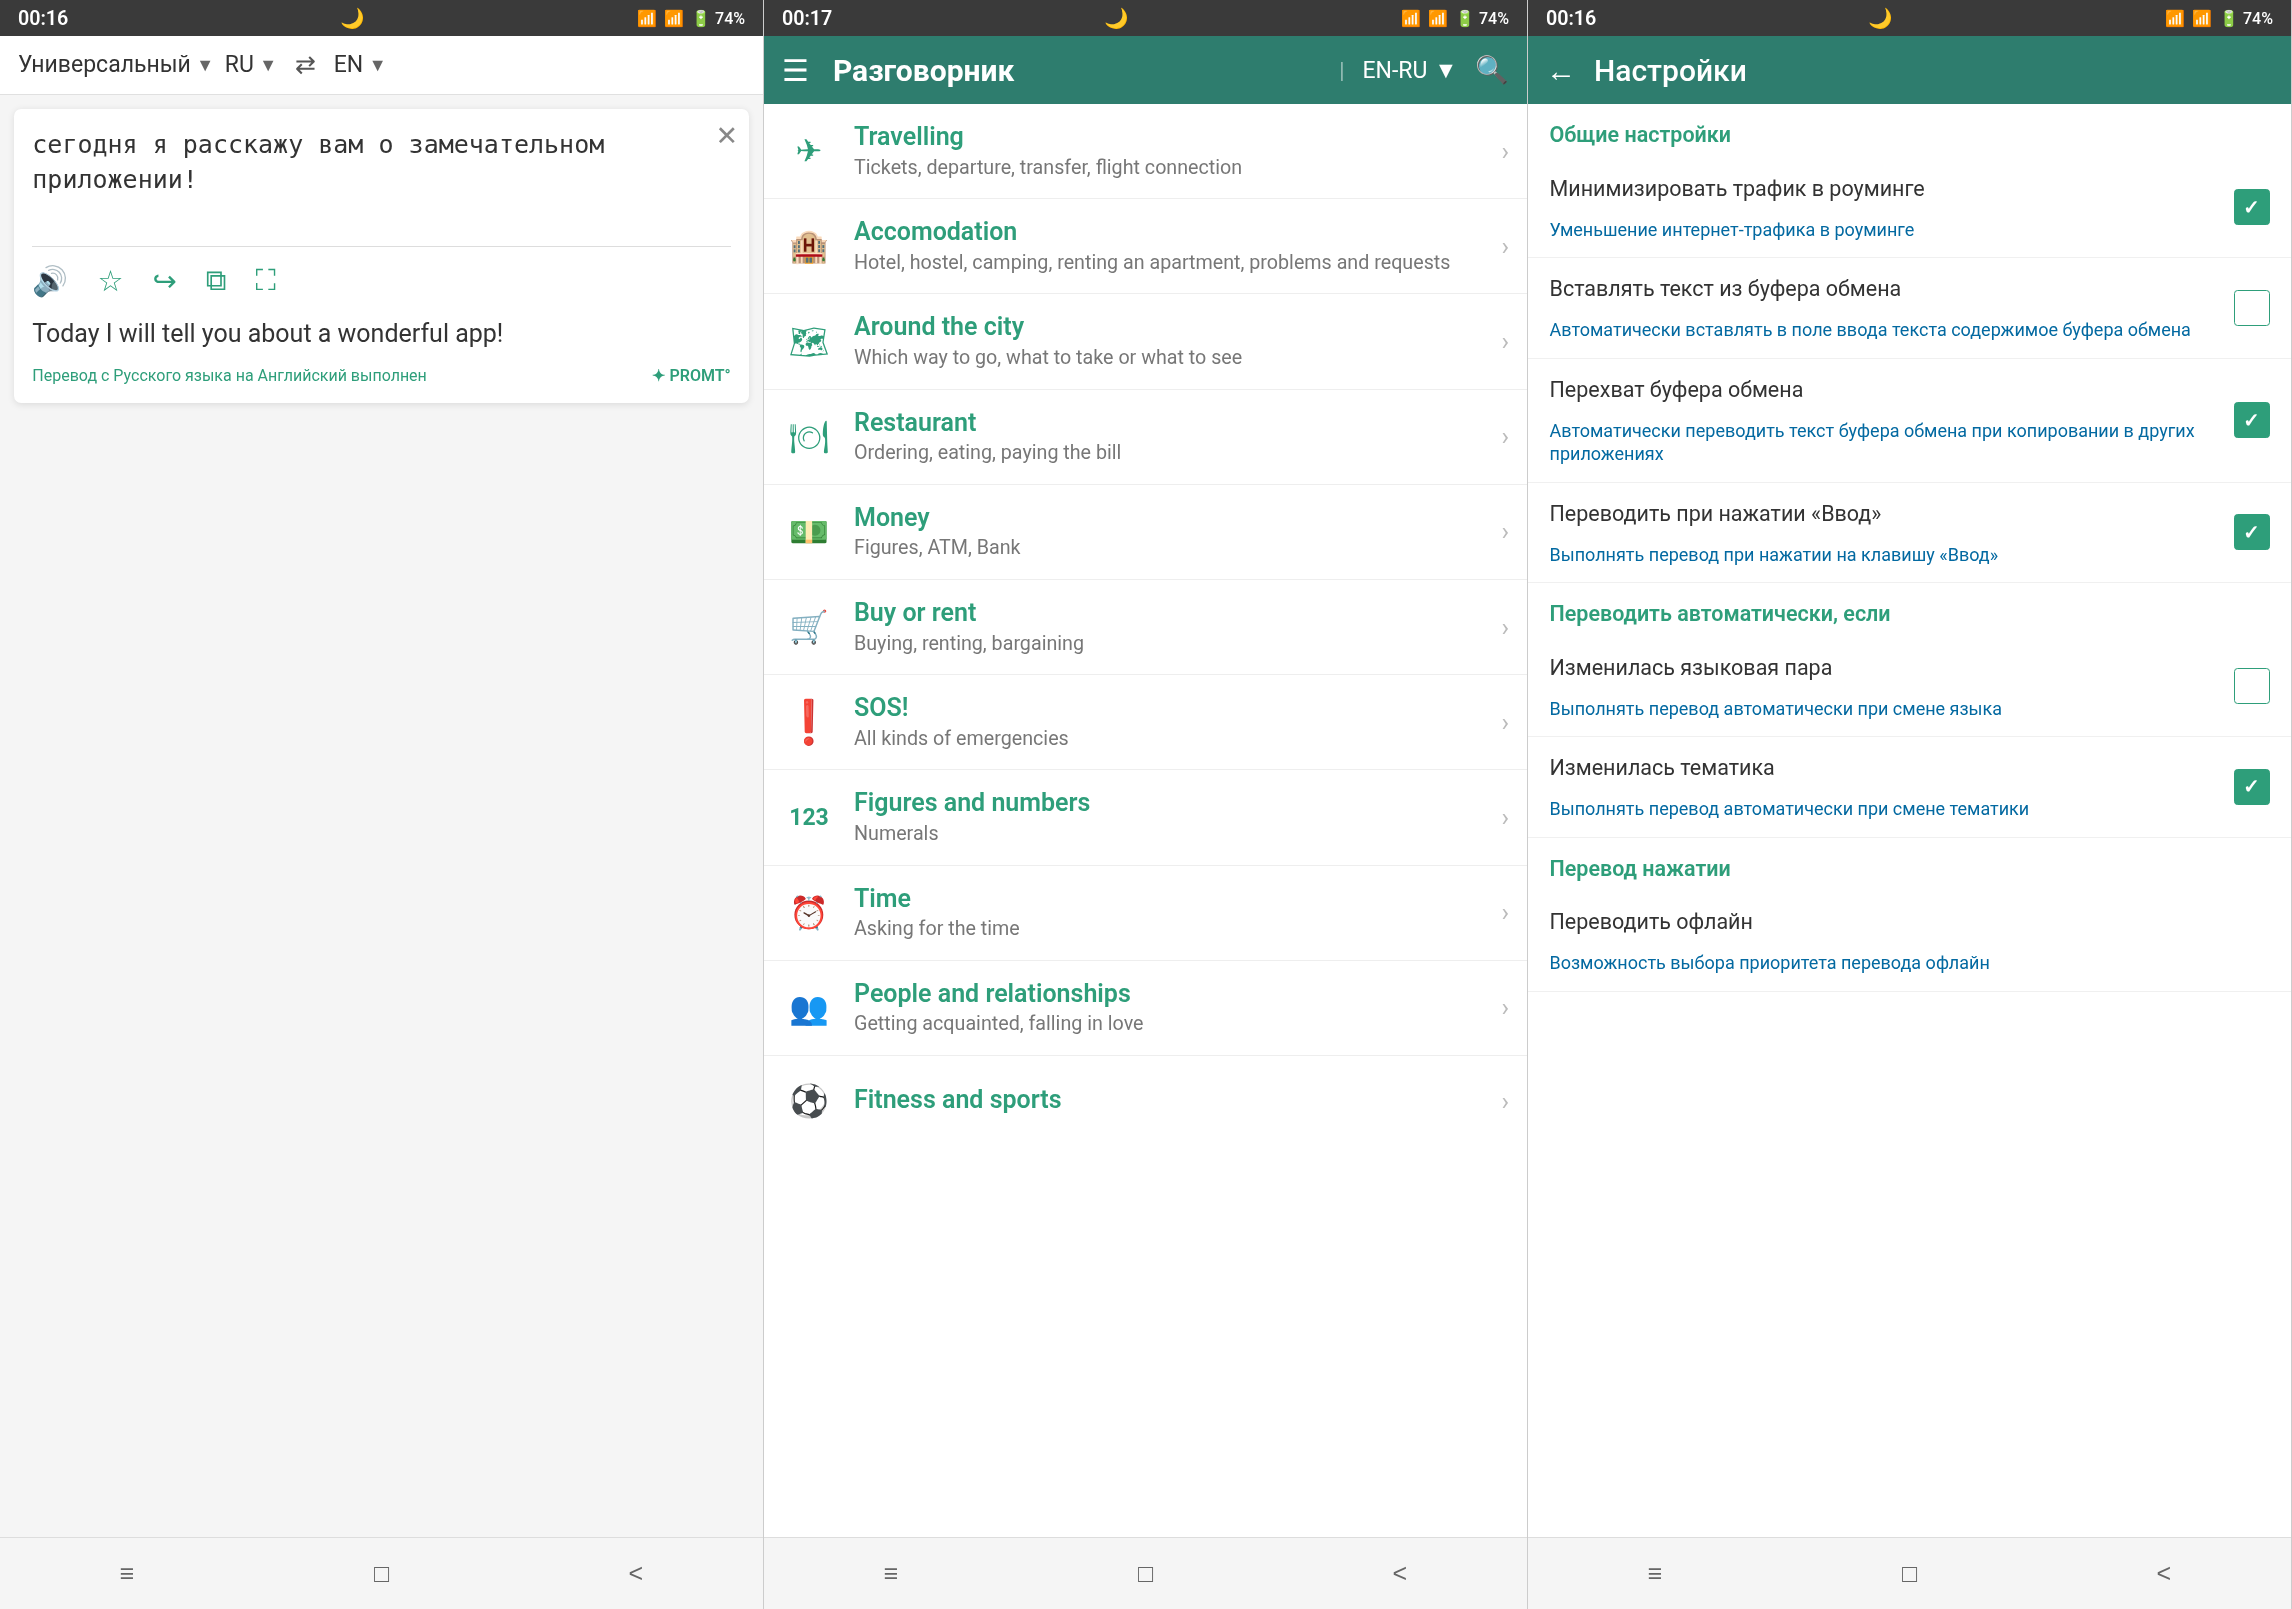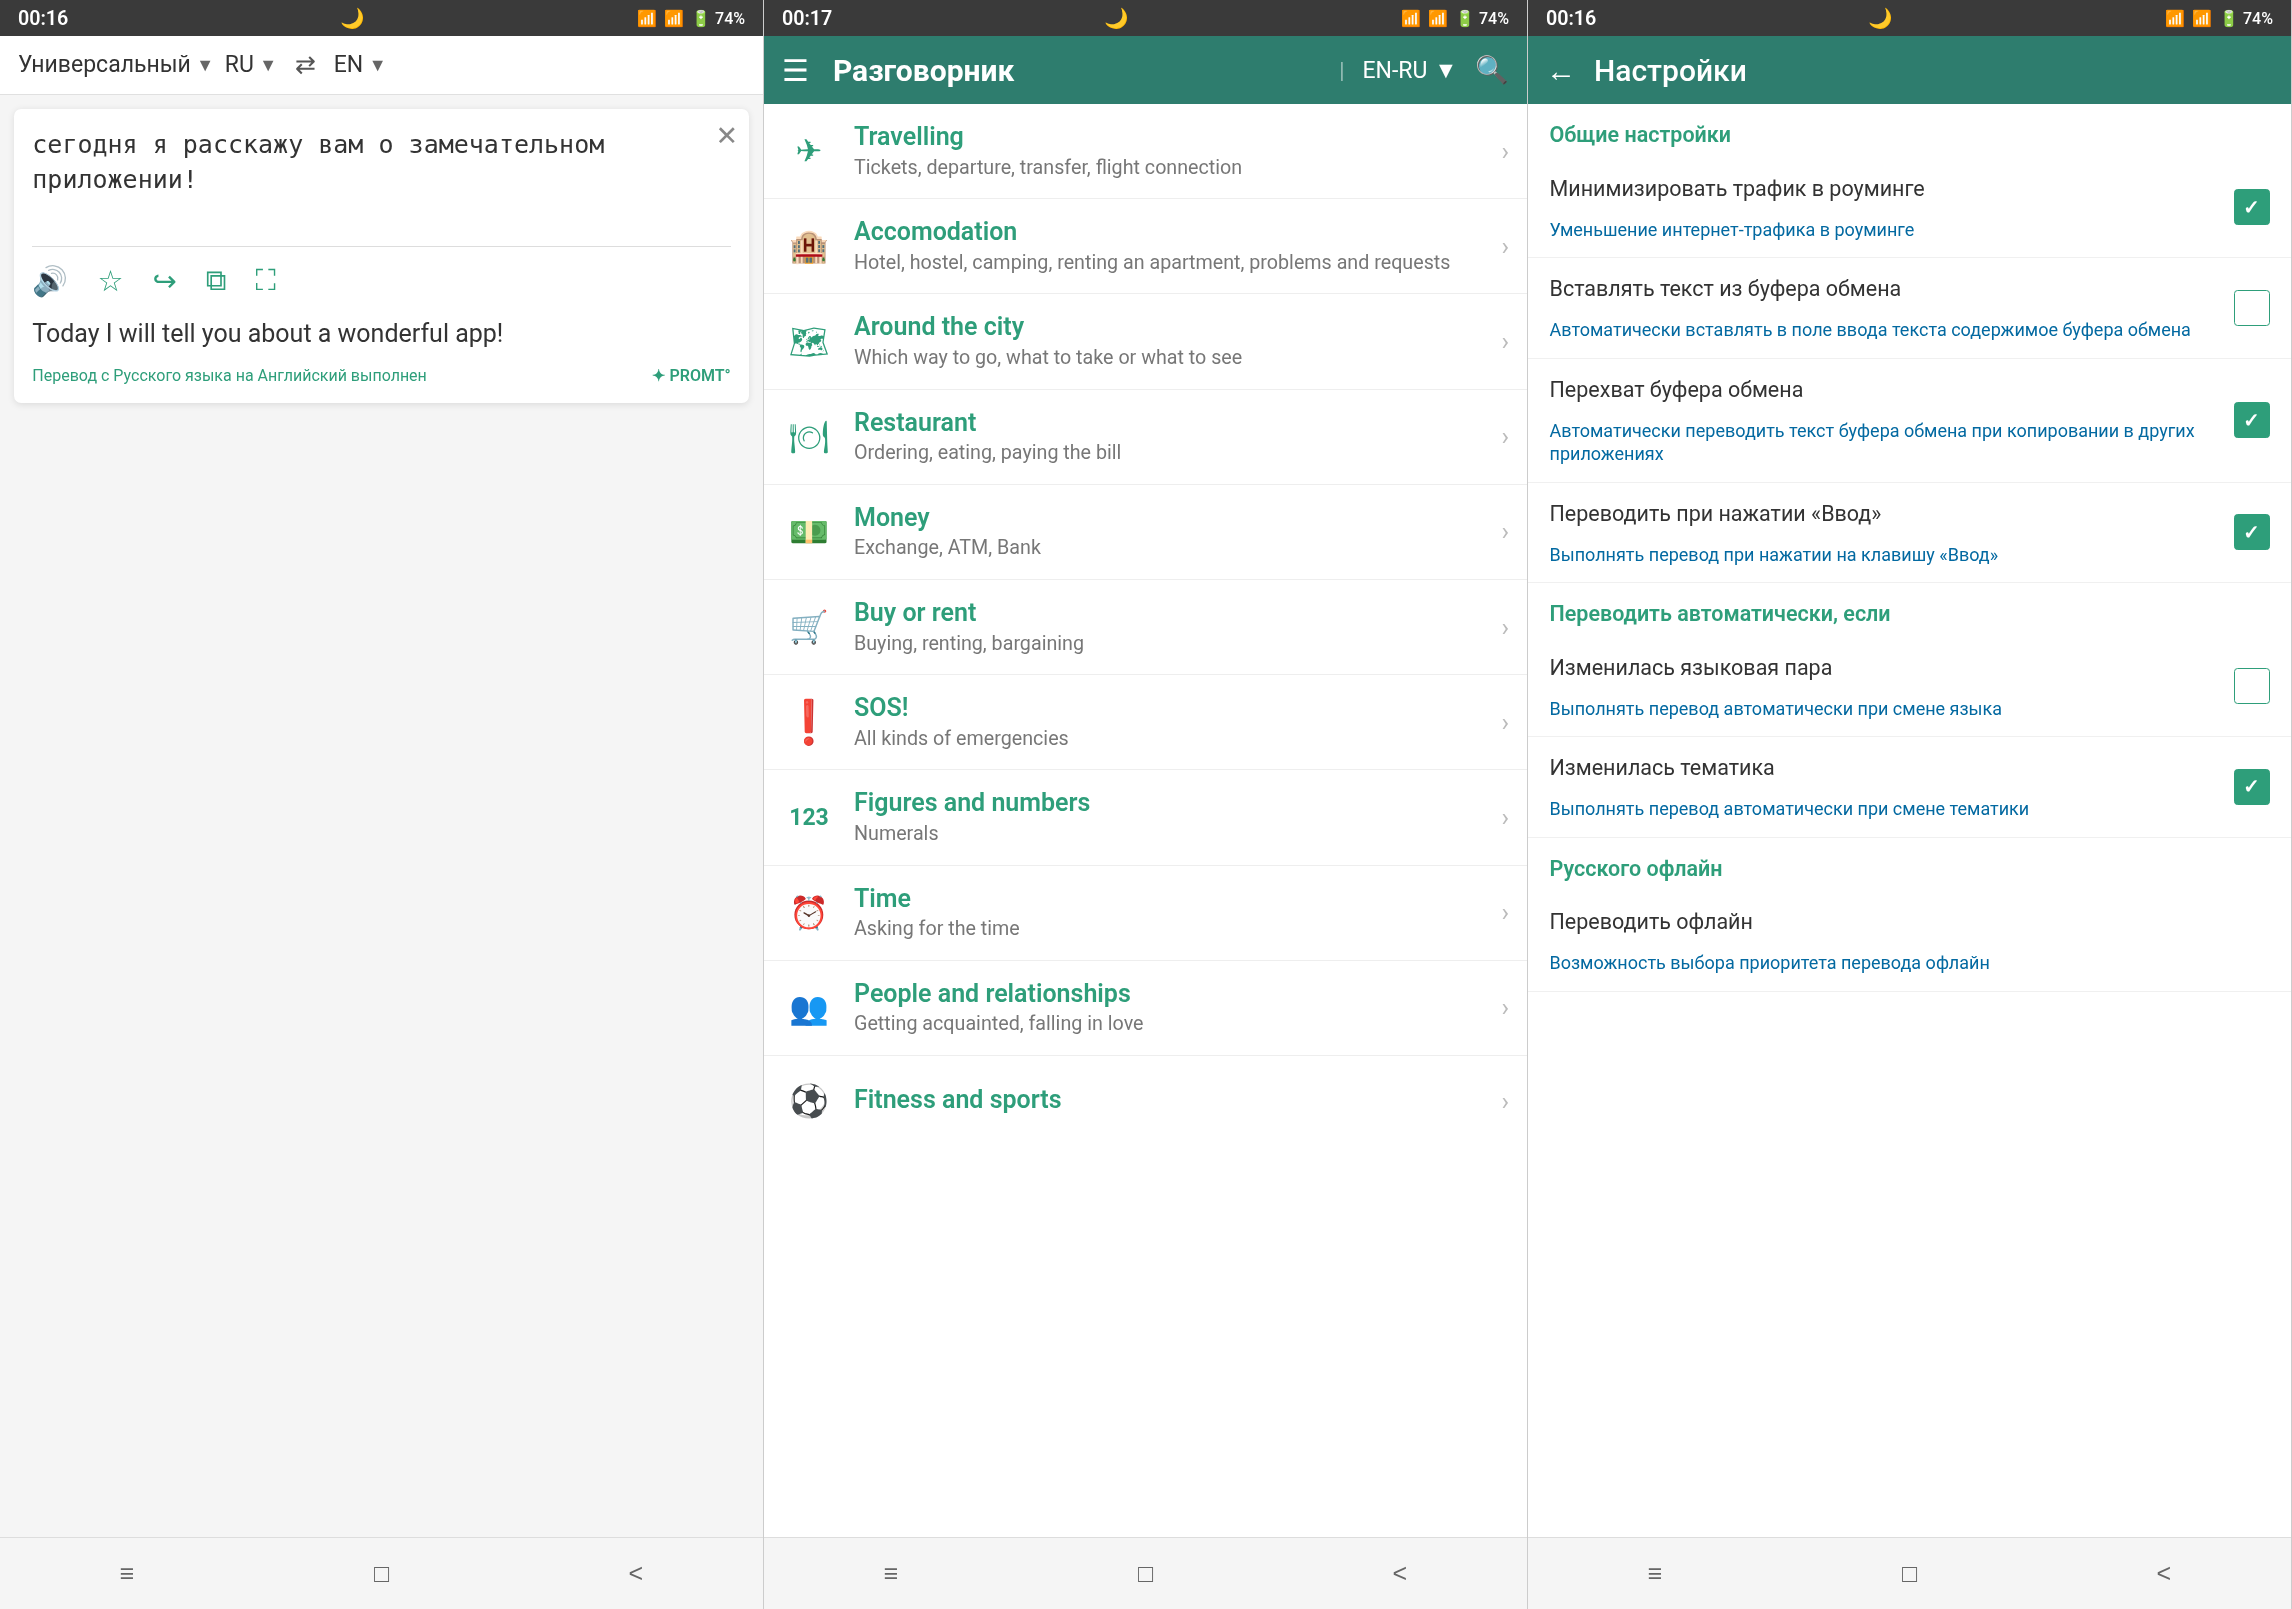--- a/index.html
+++ b/index.html
@@ -409,21 +409,21 @@
         <div class="phrase-title">Restaurant</div>
         <div class="phrase-subtitle">Ordering, eating, paying the bill</div>
       </div>
       <span class="phrase-chevron">›</span>
     </div>
 
     <div class="phrase-item">
       <div class="phrase-icon">💵</div>
       <div class="phrase-text">
         <div class="phrase-title">Money</div>
-        <div class="phrase-subtitle">Exchange, ATM, Bank</div>
+        <div class="phrase-subtitle">Figures, ATM, Bank</div>
       </div>
       <span class="phrase-chevron">›</span>
     </div>
 
     <div class="phrase-item">
       <div class="phrase-icon">🛒</div>
       <div class="phrase-text">
         <div class="phrase-title">Buy or rent</div>
         <div class="phrase-subtitle">Buying, renting, bargaining</div>
       </div>
@@ -547,21 +547,21 @@
     </div>
 
     <div class="settings-item">
       <div class="settings-item-text">
         <div class="settings-item-title">Изменилась тематика</div>
         <div class="settings-item-subtitle">Выполнять перевод автоматически при смене тематики</div>
       </div>
       <div class="checkbox checked"></div>
     </div>
 
-    <div class="settings-section-title">Русского офлайн</div>
+    <div class="settings-section-title">Перевод нажатии</div>
 
     <div class="settings-item">
       <div class="settings-item-text">
         <div class="settings-item-title">Переводить офлайн</div>
         <div class="settings-item-subtitle">Возможность выбора приоритета перевода офлайн</div>
       </div>
     </div>
 
   </div>
 

